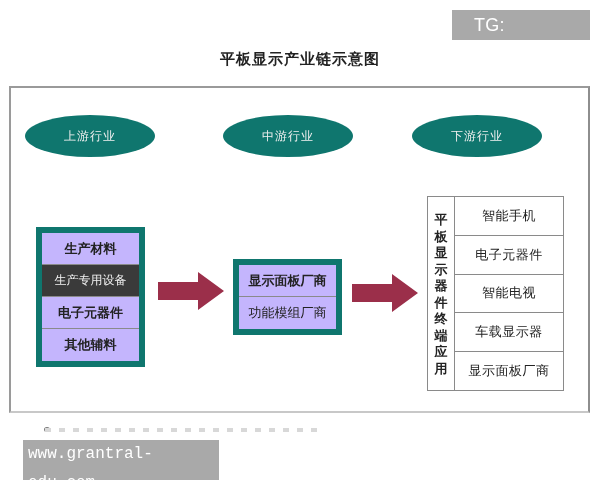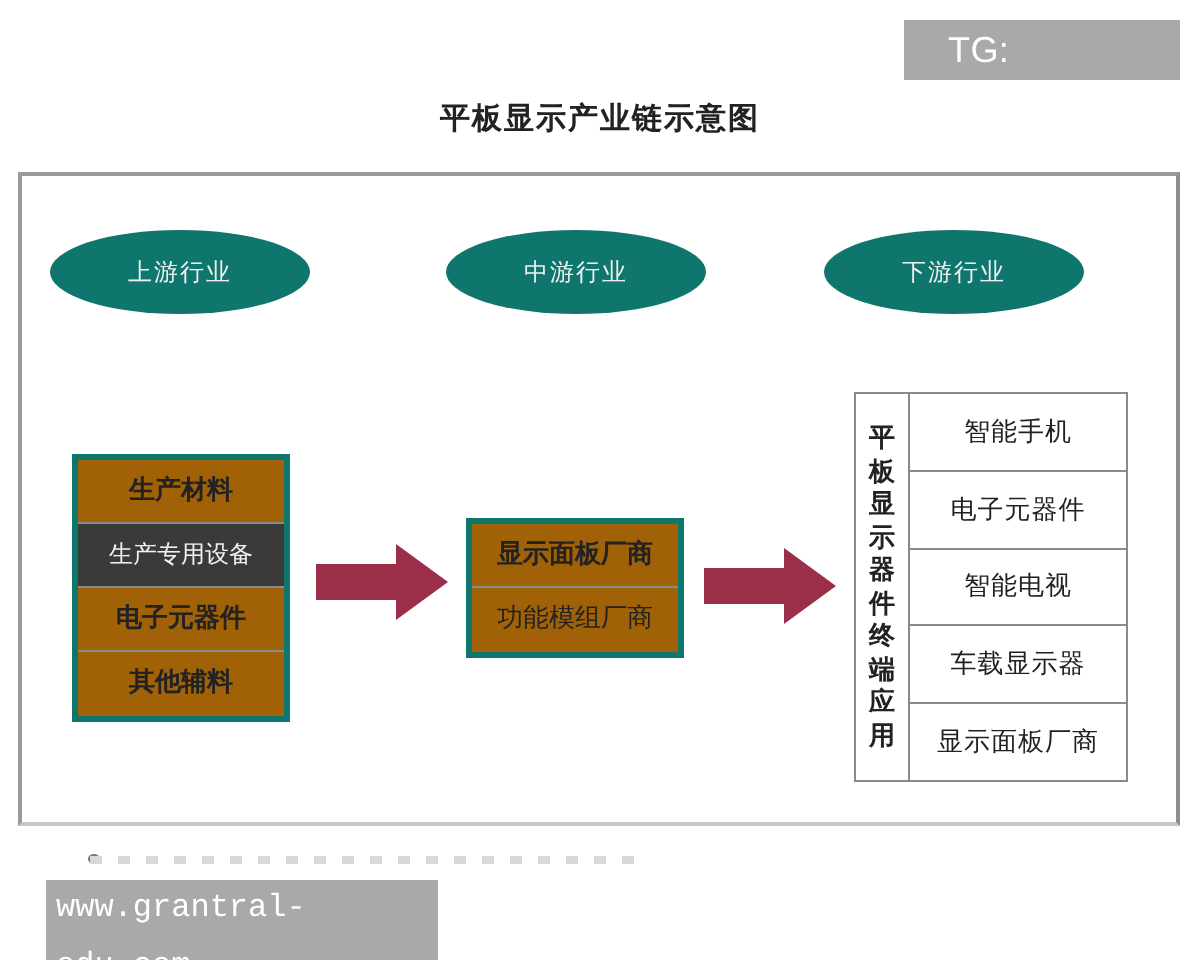--- a/index.html
+++ b/index.html
@@ -20,21 +20,21 @@
       position: absolute; left: 9px; top: 86px; width: 581px; height: 327px;
       border: 2px solid #9a9a9a; border-bottom-color: #c8c8c8; border-right-color: #8e8e8e;
       background: #ffffff;
     }
     .ellipse {
       position: absolute; width: 130px; height: 42px; border-radius: 50%;
       background: #0f766e; color: #f0f0f0;
       font-size: 12px; text-align: center; line-height: 42px; letter-spacing: 1px;
     }
     .list {
-      position: absolute; border: 3px solid #0f766e; background: #a16207;
+      position: absolute; border: 6px solid #0f766e; background: #c4b5fd;
     }
     .list .row {
       height: 32px; line-height: 31px; text-align: center; font-size: 13px;
       border-bottom: 1px solid #8a8a8a; color: #222; font-weight: bold;
     }
     .list .row:last-child { border-bottom: none; }
     .list .row.dark { background: #3a3a3a; color: #f2f2f2; font-weight: normal; font-size: 12px; }
 
     .arrow { position: absolute; }
 

